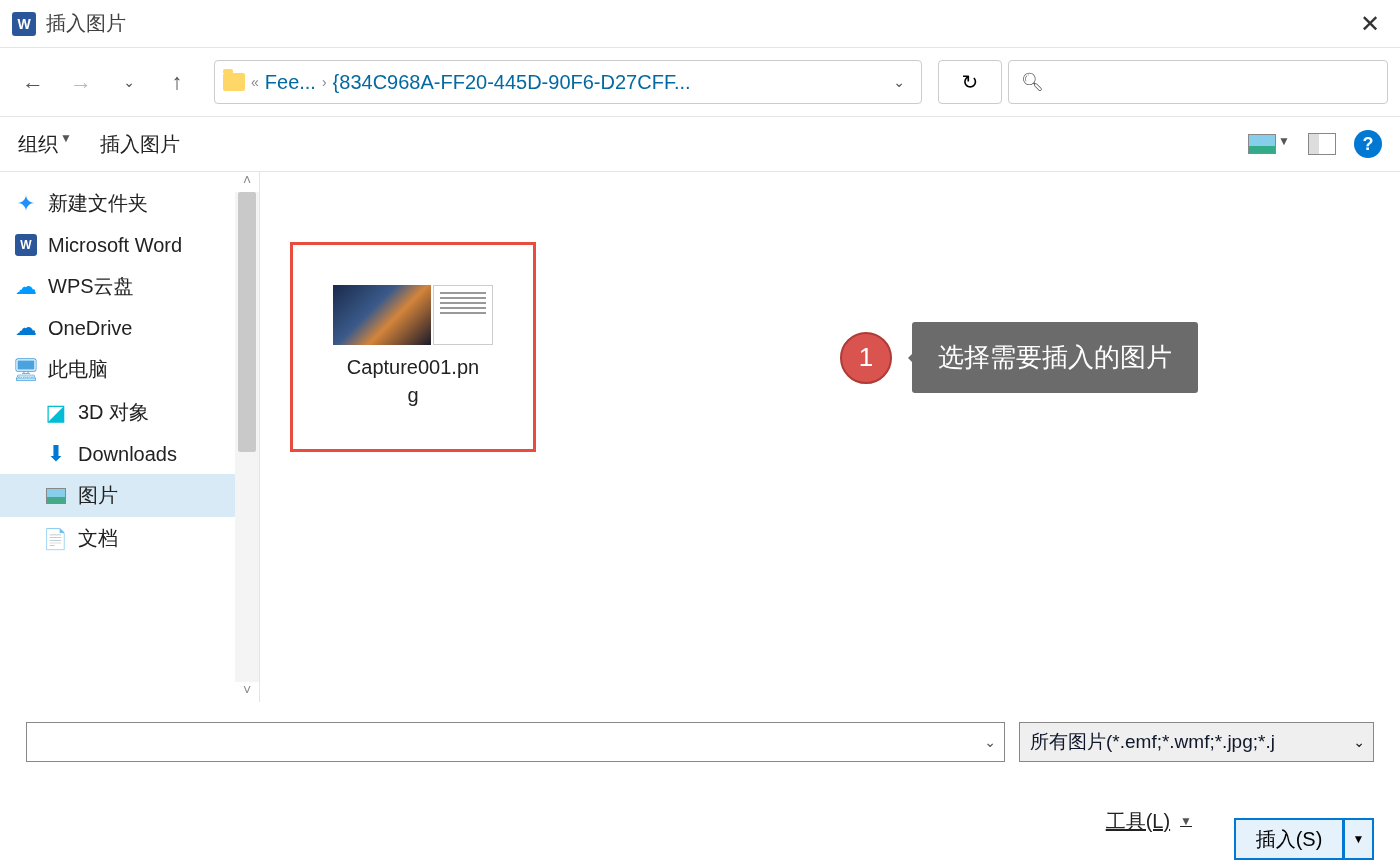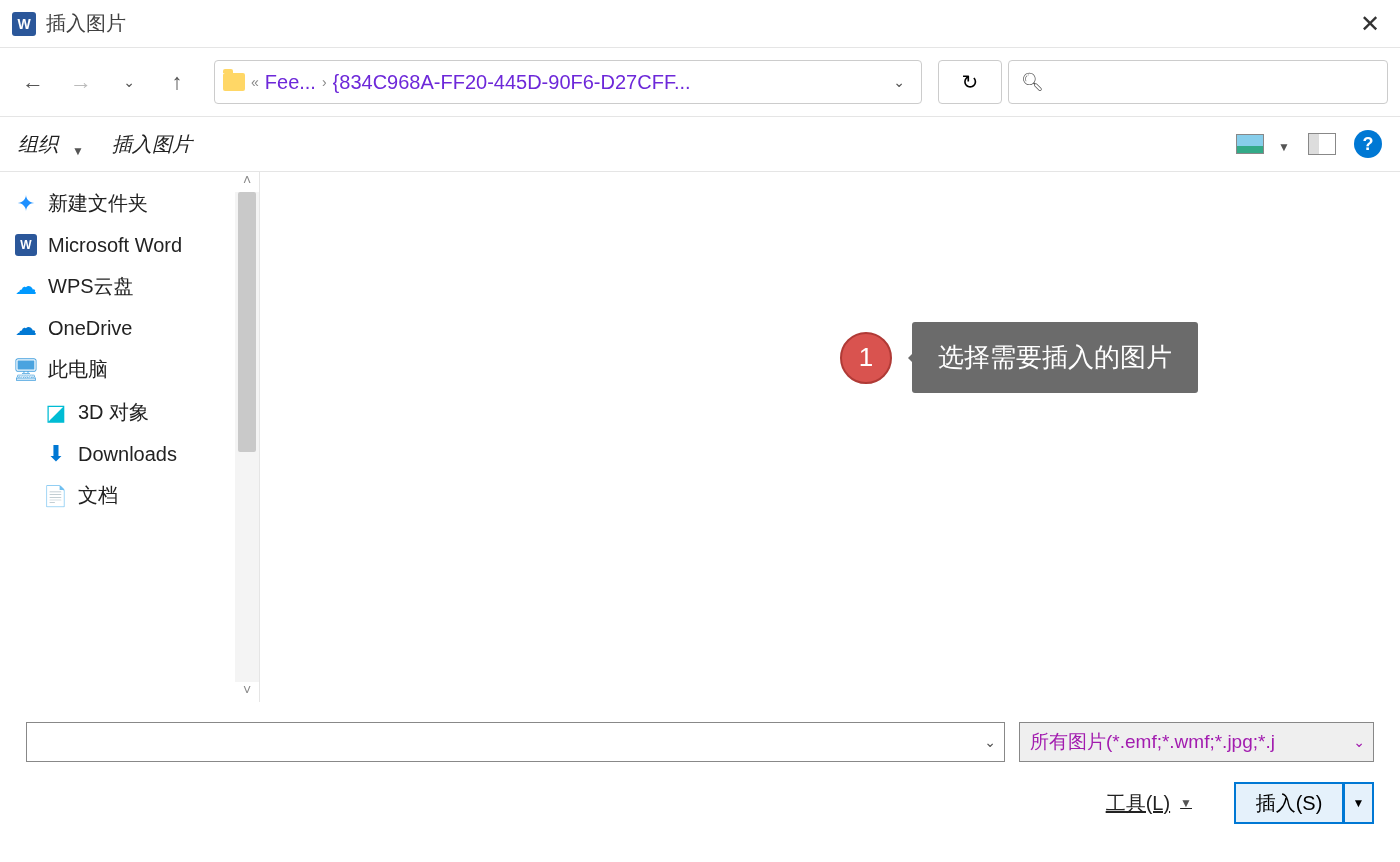--- a/index.html
+++ b/index.html
@@ -12,30 +12,30 @@
 .titlebar .close { font-size: 24px; color: #333; cursor: pointer; padding: 0 8px; }
 
 
 .navbar { height: 68px; display: flex; align-items: center; padding: 0 12px; gap: 6px; }
 .nav-btn { width: 42px; height: 42px; display: flex; align-items: center; justify-content: center; color: #555; font-size: 22px; border-radius: 3px; }
 .nav-btn.disabled { color: #bbb; }
 .breadcrumb-box { flex: 1; height: 44px; border: 1px solid #ccc; border-radius: 4px; display: flex; align-items: center; padding: 0 8px; margin: 0 10px; gap: 6px; overflow: hidden; }
 .bc-folder { width: 22px; height: 18px; background: #ffd766; border-radius: 2px; position: relative; }
 .bc-folder::before { content: ""; position: absolute; top: -4px; left: 0; width: 10px; height: 4px; background: #ffd766; border-radius: 2px 2px 0 0; }
 .bc-sep { color: #888; font-size: 14px; }
-.bc-item { font-size: 20px; color: #6d28d9; white-space: nowrap; overflow: hidden; text-overflow: ellipsis; }
+.bc-item { font-size: 20px; color: #0369a1; white-space: nowrap; overflow: hidden; text-overflow: ellipsis; }
 .bc-dropdown { margin-left: auto; color: #555; font-size: 14px; padding: 0 8px; }
 .refresh-box { width: 64px; height: 44px; border: 1px solid #ccc; border-radius: 4px; display: flex; align-items: center; justify-content: center; font-size: 20px; }
 .search-box { width: 380px; height: 44px; border: 1px solid #ccc; border-radius: 4px; display: flex; align-items: center; padding: 0 12px; gap: 12px; }
 .search-box .search-icon { color: #555; font-size: 18px; }
 .search-box input { border: none; outline: none; font-size: 20px; color: #555; flex: 1; background: transparent; }
 
 
 .toolbar { height: 56px; display: flex; align-items: center; padding: 0 18px; gap: 28px; border-top: 1px solid #e5e5e5; border-bottom: 1px solid #e5e5e5; }
-.tb-item { display: flex; align-items: flex-end; gap: 14px; font-size: 20px; color: #222; font-style: italic; }
+.tb-item { display: flex; align-items: flex-start; gap: 2px; font-size: 20px; color: #222; }
 .tb-caret { font-size: 12px; color: #555; }
 .tb-right { margin-left: auto; display: flex; align-items: center; gap: 18px; }
 .tb-picto { width: 28px; height: 20px; background: linear-gradient(#87ceeb 60%, #3a8 60%); border: 1px solid #888; }
 .tb-panel { width: 28px; height: 22px; border: 1px solid #888; display: flex; }
 .tb-panel::before { content: ""; width: 10px; background: #ddd; }
 .tb-help { width: 28px; height: 28px; border-radius: 50%; background: #0078d4; color: #fff; display: flex; align-items: center; justify-content: center; font-weight: bold; font-size: 18px; }
 
 
 .main { display: flex; height: 530px; }
 .sidebar { width: 260px; border-right: 1px solid #e5e5e5; overflow: hidden; position: relative; padding-top: 10px; }
@@ -70,26 +70,26 @@
 .callout-badge { width: 52px; height: 52px; border-radius: 50%; background: #d9534f; color: #fff; display: flex; align-items: center; justify-content: center; font-size: 26px; font-weight: 500; margin-right: 20px; border: 2px solid #b03a36; }
 .callout-box { background: #6b6b6b; color: #fff; padding: 18px 26px; font-size: 26px; border-radius: 3px; position: relative; }
 .callout-box::before { content: ""; position: absolute; left: -14px; top: 50%; transform: translateY(-50%); border: 10px solid transparent; border-right-color: #6b6b6b; }
 
 
 .bottom { height: 160px; padding: 20px 26px 0; }
 .filename-row { display: flex; align-items: center; gap: 14px; margin-bottom: 20px; }
 .fn-label { font-size: 20px; color: #222; width: 200px; text-align: right; }
 .fn-input { flex: 1; height: 40px; border: 1px solid #888; padding: 0 10px; font-size: 18px; position: relative; }
 .fn-input .dd { position: absolute; right: 8px; top: 50%; transform: translateY(-50%); color: #555; font-size: 14px; }
-.filter-select { width: 355px; height: 40px; border: 1px solid #888; background: #efefef; display: flex; align-items: center; padding: 0 10px; font-size: 19px; color: #a21caf; position: relative; }
+.filter-select { width: 355px; height: 40px; border: 1px solid #888; background: #efefef; display: flex; align-items: center; padding: 0 10px; font-size: 19px; color: #0f172a; position: relative; }
 .filter-select .dd { position: absolute; right: 8px; top: 50%; transform: translateY(-50%); font-size: 14px; }
 
 .btn-row { display: flex; align-items: center; justify-content: flex-end; gap: 12px; }
 .btn-tools { display: flex; align-items: center; gap: 10px; font-size: 20px; color: #222; margin-right: 30px; text-decoration: underline; }
-.btn-split { display: flex; height: 42px; }
+.btn-split { display: flex; height: 42px; margin-top: 36px; }
 .btn-main { width: 110px; border: 2px solid #0078d4; background: #e5f1fb; display: flex; align-items: center; justify-content: center; font-size: 20px; }
 .btn-dd { width: 30px; border: 2px solid #0078d4; border-left: 1px solid #0078d4; background: #e5f1fb; display: flex; align-items: center; justify-content: center; font-size: 12px; }
 .btn-plain { width: 150px; height: 42px; border: 1px solid #aaa; background: #efefef; display: flex; align-items: center; justify-content: center; font-size: 20px; }
 </style>
 </head>
 <body>
 
 <div class="titlebar">
   <div class="icon-word">W</div>
   <div class="title">插入图片</div>
@@ -158,34 +158,56 @@
         <span>此电脑</span>
       </div>
     <div class="sb-item indent">
         <span class="sb-icon ico-3d">◪</span>
         <span>3D 对象</span>
       </div>
     <div class="sb-item indent">
         <span class="sb-icon ico-dl">⬇</span>
         <span>Downloads</span>
       </div>
+    <div class="sb-item indent selected">
+        <span class="sb-icon">
+          <span class="ico-pic"></span>
+        </span>
+        <span>图片</span>
+      </div>
     <div class="sb-item indent">
         <span class="sb-icon ico-doc">📄</span>
         <span>文档</span>
       </div>
     <div class="sb-scroll">
       <div class="arrow">˄</div>
       <div class="track">
           <div class="thumb"></div>
         </div>
       <div class="arrow">˅</div>
     </div>
   </div>
 
   <div class="content">
+    <div class="file-item">
+      <div class="thumb">
+        <div class="thumb-left"></div>
+        <div class="thumb-right">
+            <div class="thumb-line"></div>
+            <div class="thumb-line"></div>
+            <div class="thumb-line"></div>
+            <div class="thumb-line"></div>
+            <div class="thumb-line"></div>
+          </div>
+      </div>
+      <div class="file-name">
+        <div>Capture001.pn</div>
+        <div>g</div>
+      </div>
+    </div>
 
     <div class="callout">
       <div class="callout-badge">1</div>
       <div class="callout-box">选择需要插入的图片</div>
     </div>
   </div>
 </div>
 
 <div class="bottom">
   <div class="filename-row">

